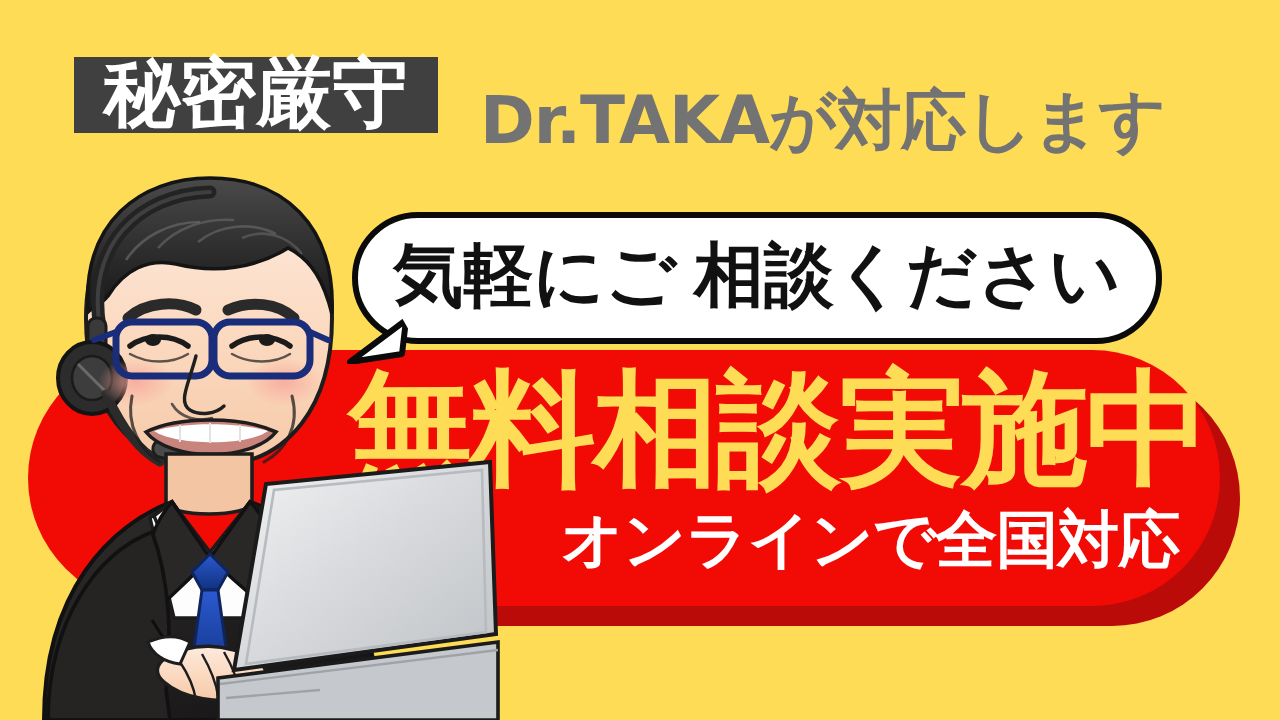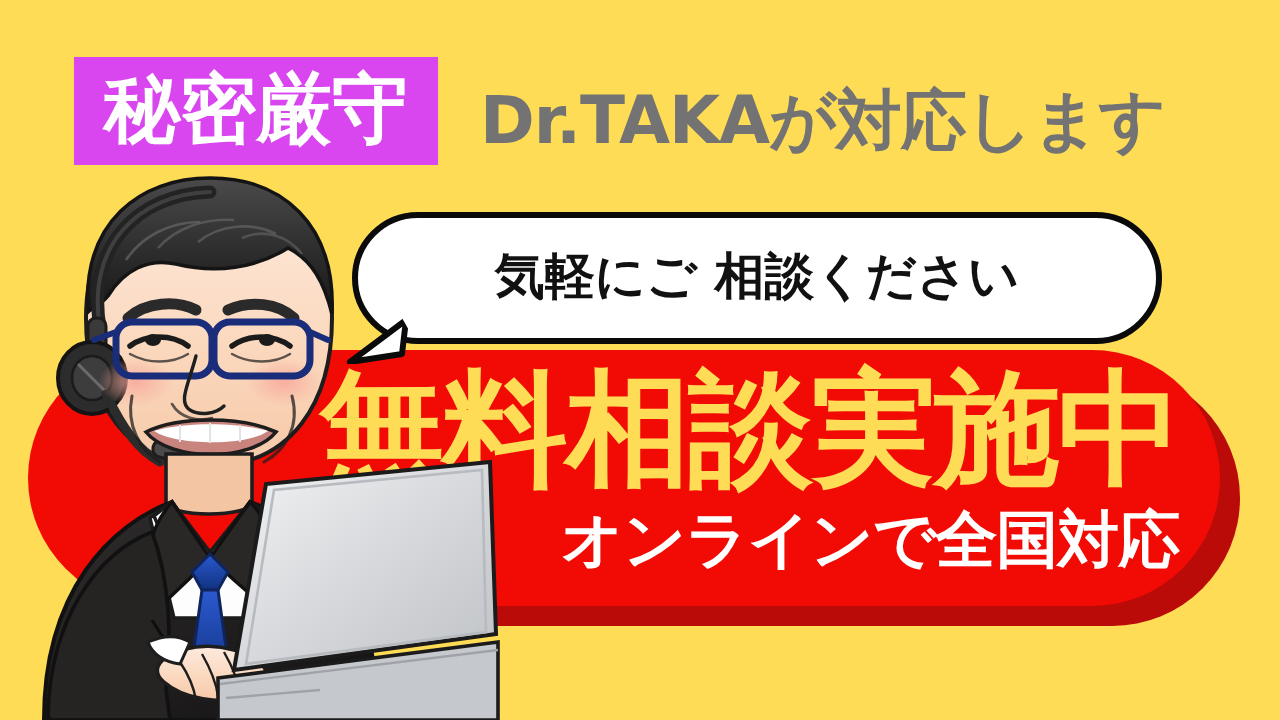--- a/index.html
+++ b/index.html
@@ -15,22 +15,22 @@
     background: #fedc56;
     font-family: "DejaVu Sans", "Liberation Sans", sans-serif;
   }
 
   
   .badge {
     position: absolute;
     left: 74px;
     top: 57px;
     width: 364px;
-    height: 108px;
-    background: #d946ef;
+    height: 76px;
+    background: #404040;
     display: flex;
     align-items: center;
     justify-content: center;
   }
   .badge-text {
     font-family: "DejaVu Serif", "Liberation Serif", serif;
     font-weight: 700;
     font-size: 76px;
     line-height: 1;
     color: #ffffff;
@@ -70,21 +70,21 @@
     position: absolute;
     left: 28px;
     top: 350px;
     width: 1192px;
     height: 256px;
     background: #f20b05;
     border-radius: 128px;
   }
   .banner-main-text {
     position: absolute;
-    left: 320px;
+    left: 348px;
     top: 358px;
     width: 860px;
     height: 140px;
     display: flex;
     align-items: center;
     justify-content: center;
     color: #fedc56;
     font-weight: 700;
     font-size: 125px;
     line-height: 1;
@@ -120,25 +120,26 @@
     border-radius: 70px;
     box-sizing: border-box;
     display: flex;
     align-items: center;
     justify-content: center;
     z-index: 6;
   }
   .bubble-text {
     color: #111111;
     font-weight: 700;
-    font-size: 50px;
+    font-size: 70px;
     line-height: 1;
     letter-spacing: 0px;
     white-space: nowrap;
     transform: translateY(-2px);
+    font-family: Liberation Serif, serif;
   }
   .bubble-tail {
     position: absolute;
     left: 344px;
     top: 318px;
     width: 70px;
     height: 46px;
     z-index: 7;
   }
 

